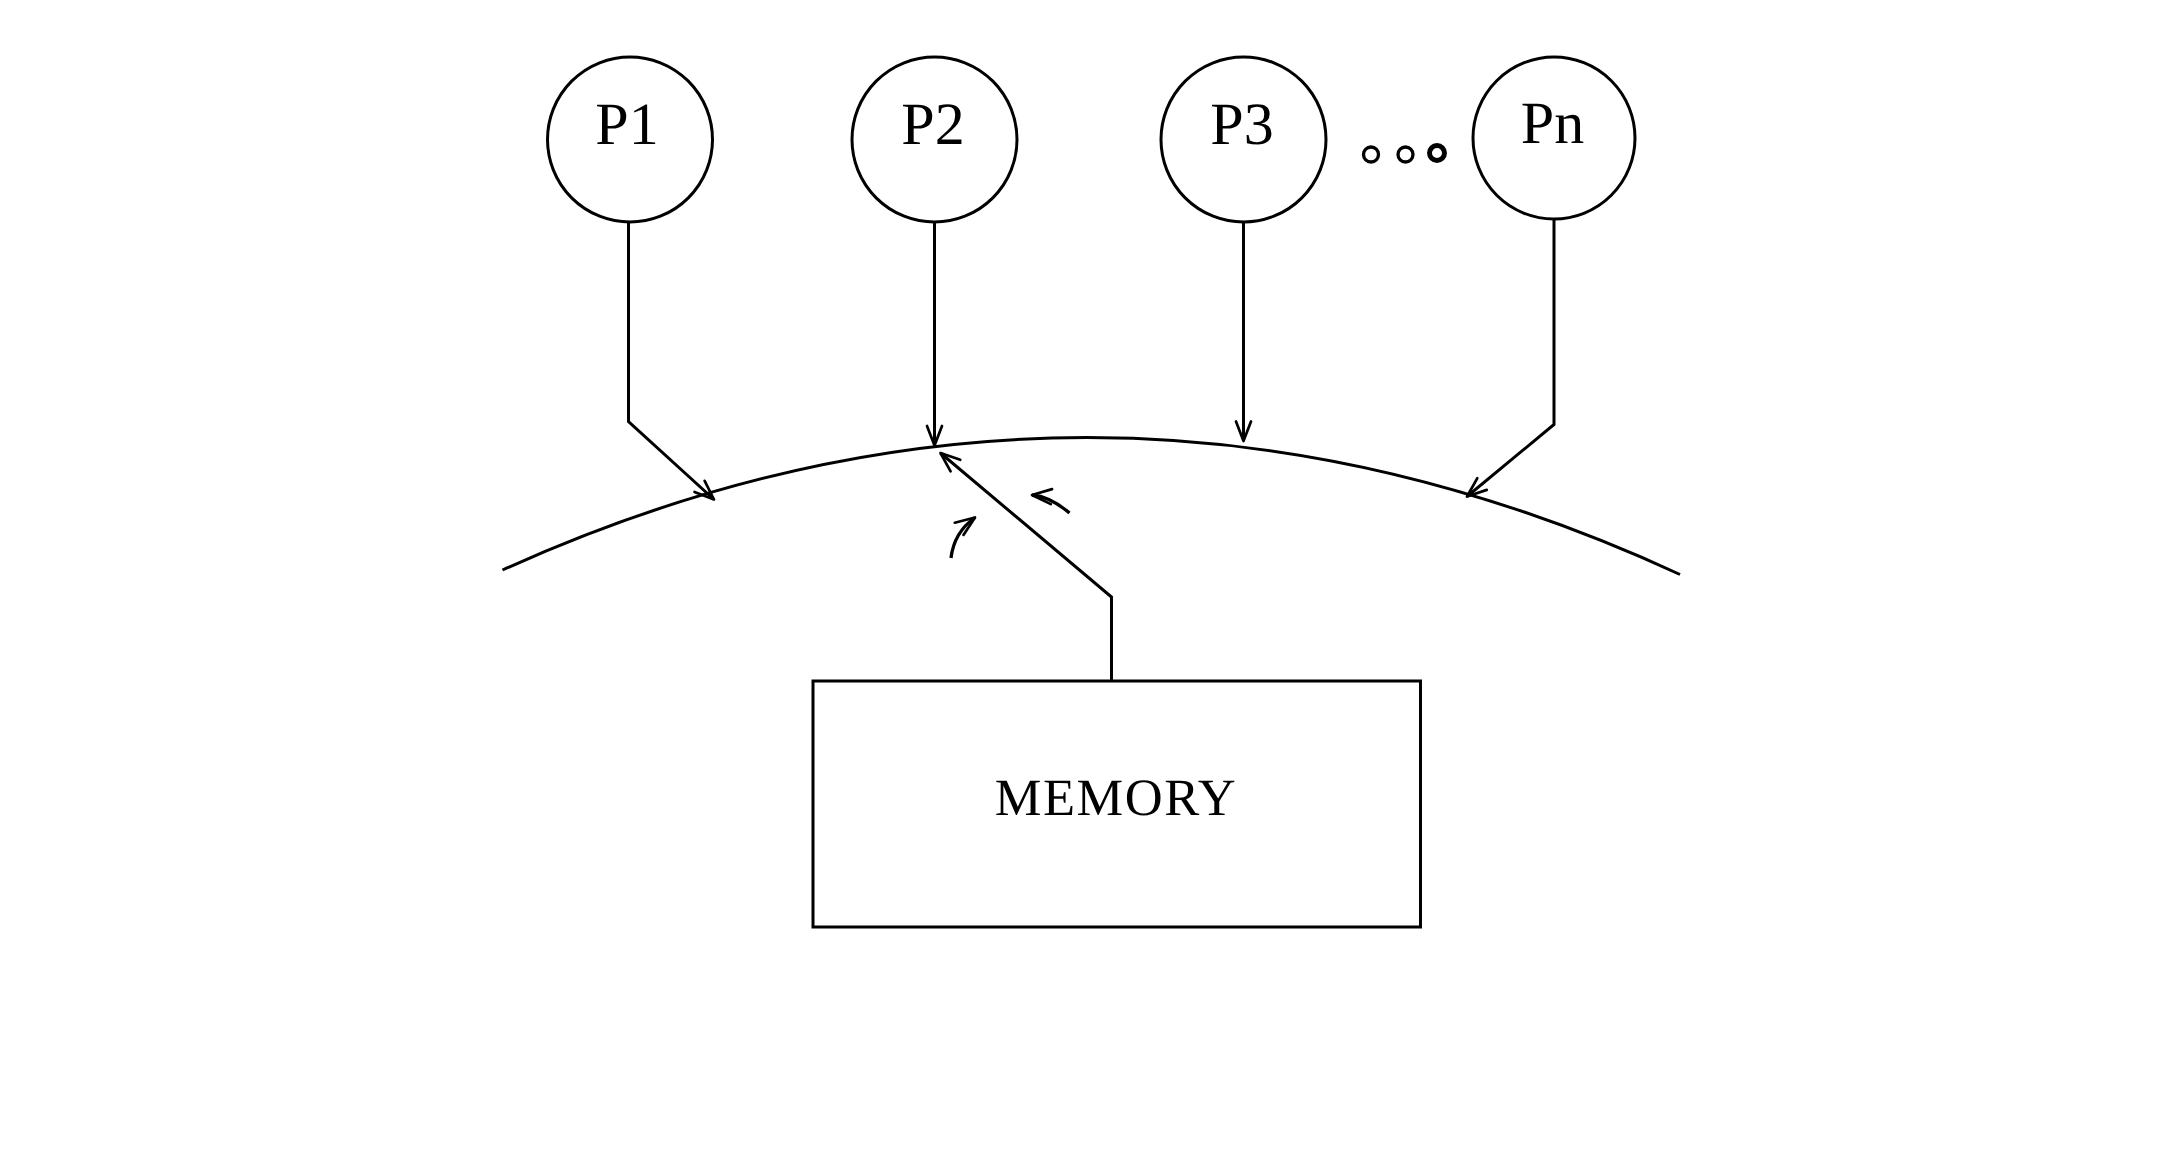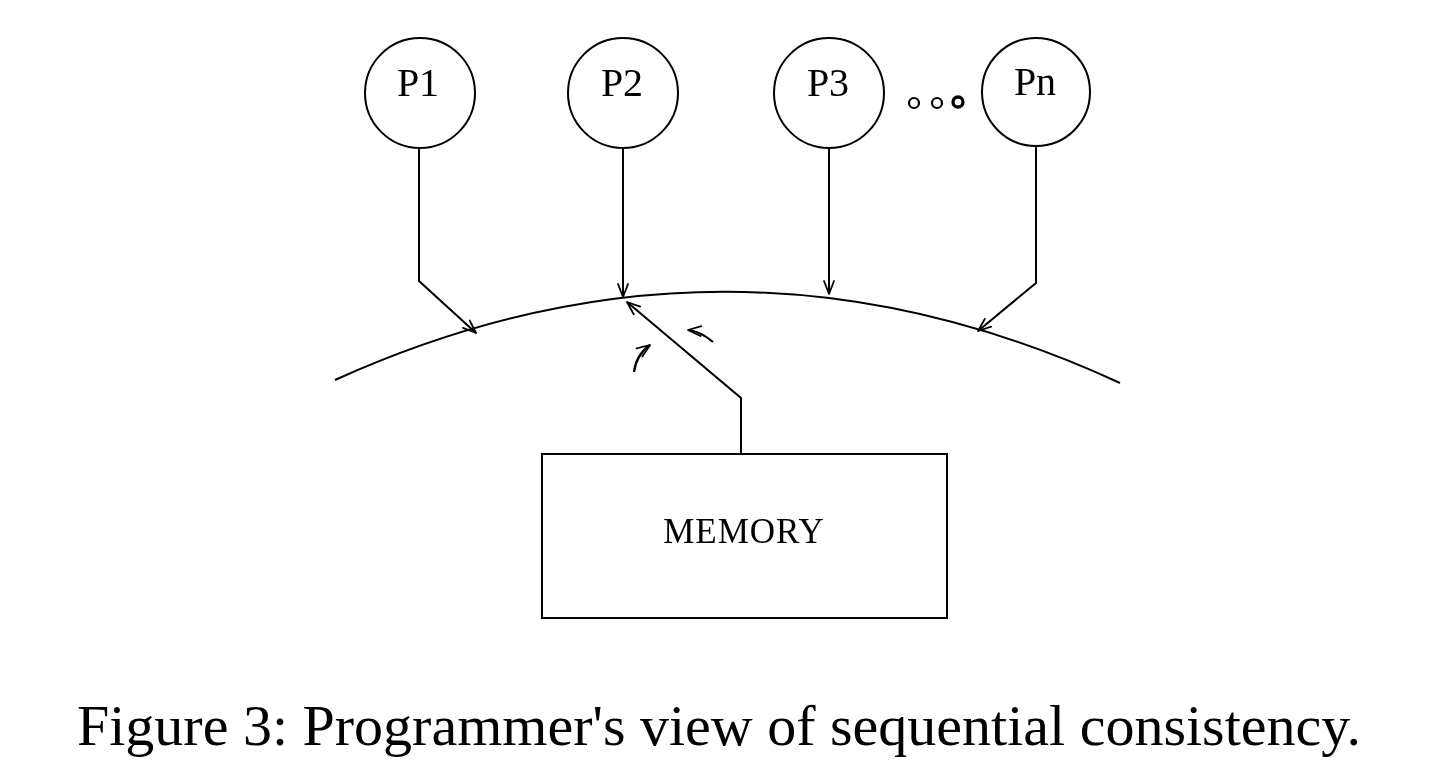--- a/index.html
+++ b/index.html
@@ -96,15 +96,14 @@
 
     <path d="M 713 342 Q 700 331 688 330" fill="none" stroke="#000000" stroke-width="2.2" marker-end="url(#arrowhead)"></path>
     <path d="M 634 372 Q 636 355 650 345" fill="none" stroke="#000000" stroke-width="2.2" marker-end="url(#arrowhead)"></path>
 
     <g>
       <rect x="542" y="454" width="405" height="164" fill="#ffffff" stroke="#000000" stroke-width="2"></rect>
       <text class="memory-label" x="744" y="543">MEMORY</text>
     </g>
   </svg>
 
-  <div class="caption">Figure 3: Programmer's view of sequential consistency.</div>
 
 </div>
 
 </body></html>

